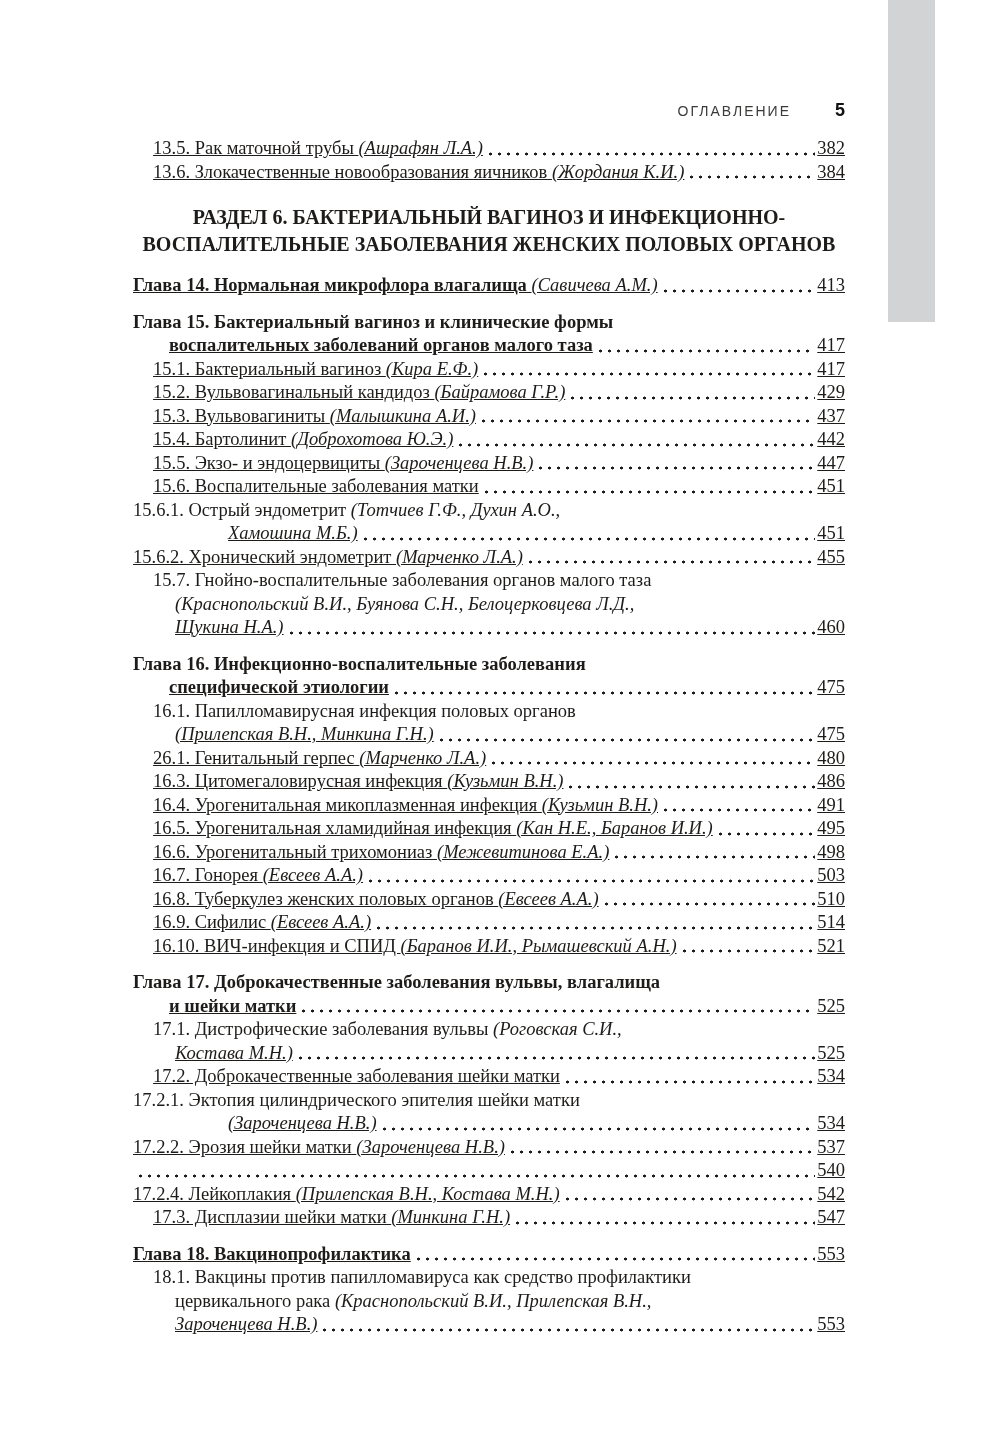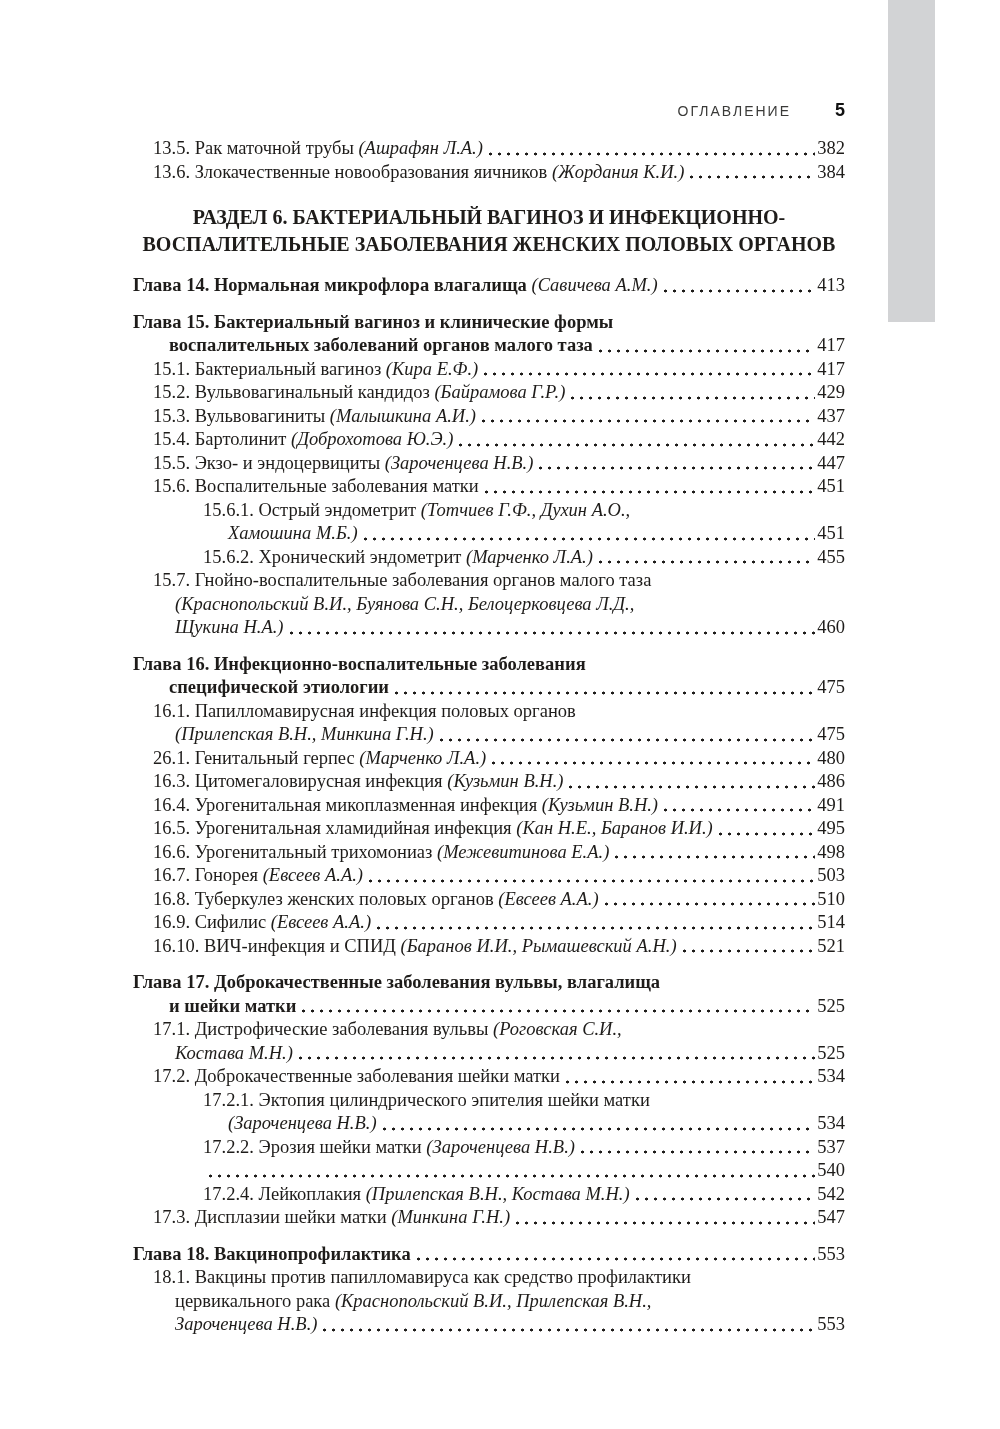--- a/index.html
+++ b/index.html
@@ -44,23 +44,23 @@
   .toc { font-size: 18.5px; line-height: 23.5px; }
   .entry { margin: 0; }
   .entry.chapter { margin-top: 13px; }
   .entry.section { margin-top: 20px; margin-bottom: 16px; }
   .line { margin: 0; }
   .entry.section .line { text-align: center; font-size: 20px; line-height: 27px; }
   .entry.chapter .line.first { margin-left: 0; }
   .entry.chapter .line.cont  { margin-left: 36px; }
   .entry.item .line.first    { margin-left: 20px; }
   .entry.item .line.cont     { margin-left: 42px; }
-  .entry.subitem .line.first { margin-left: 70px; }
+  .entry.subitem .line.first { }
   .entry.subitem .line.cont  { margin-left: 95px; }
-  .line.with-page { display: flex; align-items: flex-start; }
+  .line.with-page { display: flex; align-items: flex-start; text-decoration: underline; }
   .line.with-page .txt { flex: 0 1 auto; white-space: nowrap; }
   .leader {
     flex: 1 1 10px;
     min-width: 10px;
     align-self: stretch;
     margin: 0 2px 0 3px;
     background-image: radial-gradient(circle, var(--ink, #1e1c1a) 1.3px, transparent 1.7px);
     background-size: 9px 6px;
     background-repeat: repeat-x;
     background-position: left bottom 4px;

